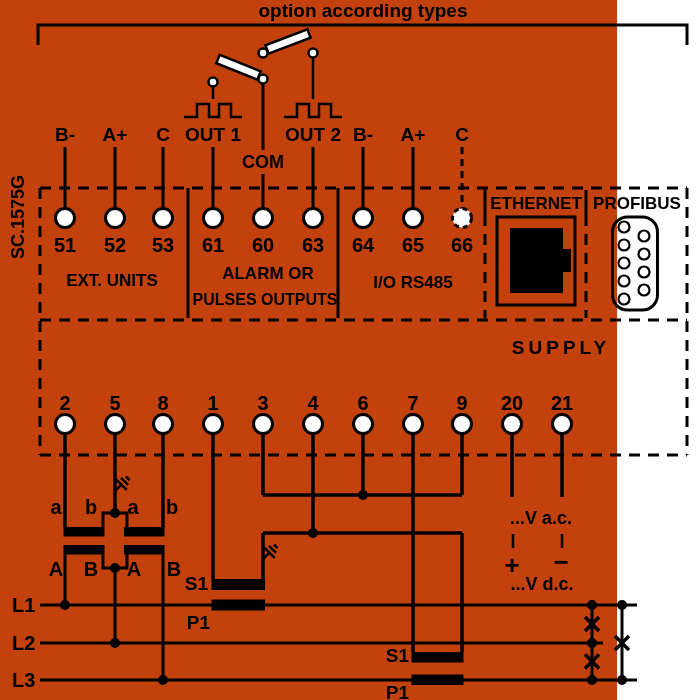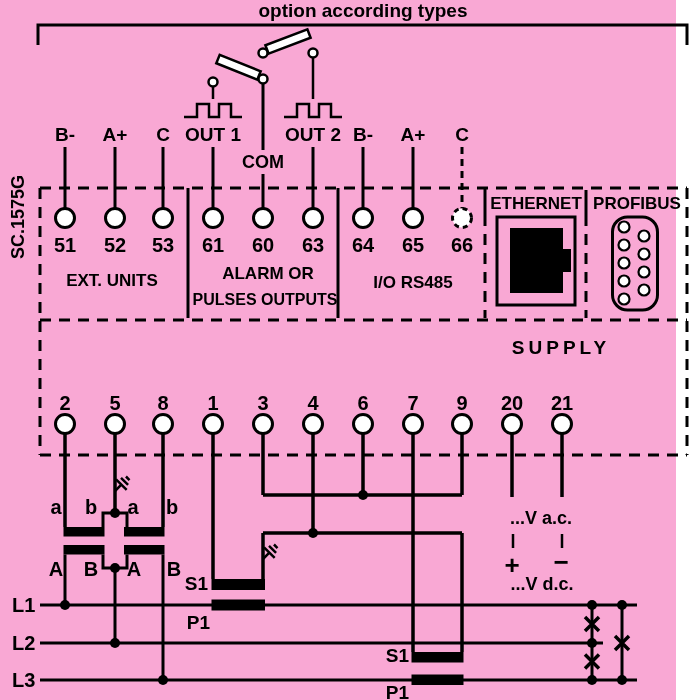--- a/index.html
+++ b/index.html
@@ -1,16 +1,16 @@
 <!DOCTYPE html>
 <html><head>
 <meta charset="utf-8">
 <style>
   html,body{margin:0;padding:0;background:#ffffff;}
-  .stage{width:676px;height:700px;position:relative;background:#f9a8d4;}
+  .stage{width:617px;height:700px;position:relative;background:#c2410c;}
   svg text{font-family:"Liberation Sans",sans-serif;font-weight:bold;fill:#000;}
   .mid{text-anchor:middle}
   .end{text-anchor:end}
   .f16{font-size:16px}.f17{font-size:17px}.f18{font-size:18px}.f19{font-size:19px}
   .f20{font-size:20px}.f26{font-size:26px}
   .w{stroke:#000;stroke-width:3;fill:none;stroke-linecap:butt}
   .w25{stroke:#000;stroke-width:2.5;fill:none}
   .w35{stroke:#000;stroke-width:3.5;fill:none}
   .dash{stroke-dasharray:11 8}
   .dash2{stroke-dasharray:7 5}

